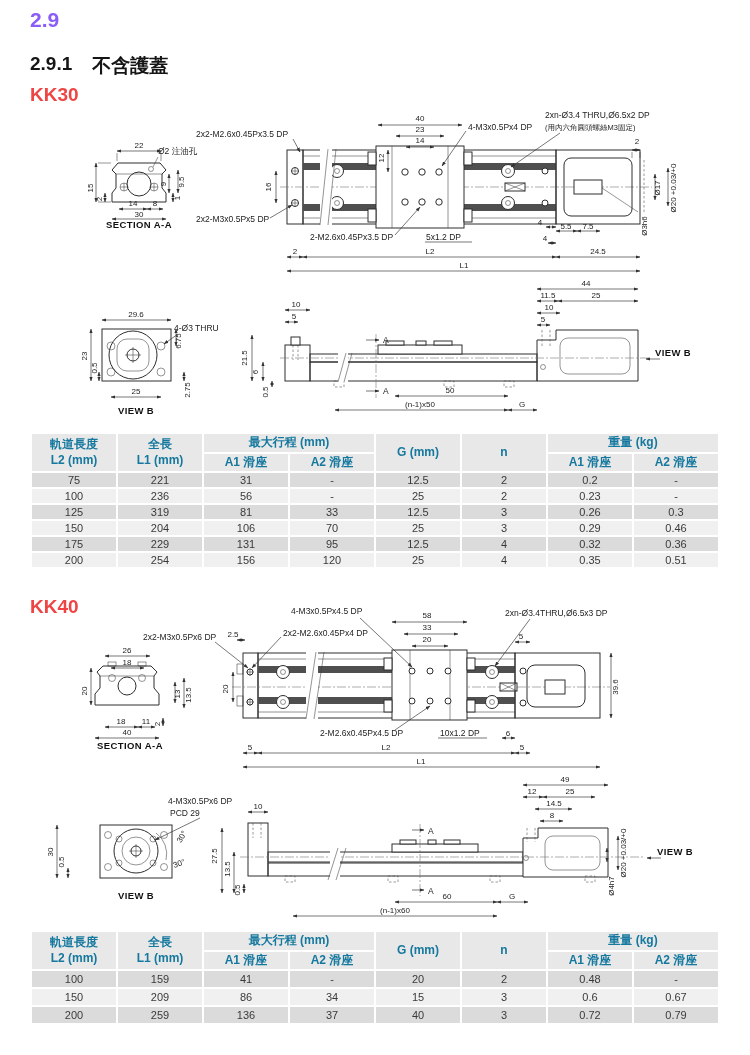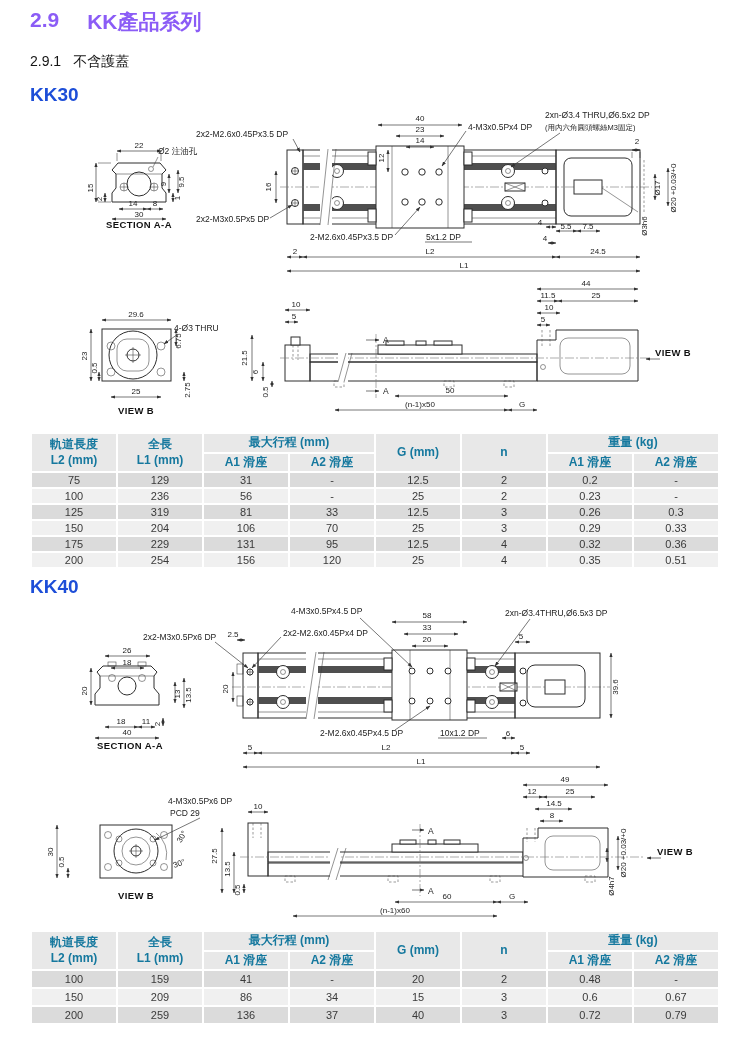--- a/index.html
+++ b/index.html
@@ -1,23 +1,23 @@
 <!DOCTYPE html>
 <html><head>
 <meta charset="utf-8">
 <style>
   html,body{margin:0;padding:0;background:#fff}
   .page{position:relative;width:750px;height:1055px;background:#fff;overflow:hidden;
         font-family:"Liberation Sans",sans-serif}
   .h1{position:absolute;left:30px;top:8px;display:flex;gap:28px;align-items:flex-start;
       color:#8b5cf6;font-size:21px;font-weight:bold}
-  .h2{position:absolute;left:30px;top:53px;display:flex;gap:12px;color:#151515;
-      font-size:14px;font-weight:400}
-  .ph{position:absolute;left:30px;color:#1d4ed8;font-size:19px;font-weight:bold}
-  .kk30t{top:84px}.kk40t{top:576px}
+  .h2{position:absolute;left:30px;top:53px;display:flex;gap:20px;color:#151515;
+      font-size:19px;font-weight:700}
+  .ph{position:absolute;left:30px;color:#ef4444;font-size:19px;font-weight:bold}
+  .kk30t{top:84px}.kk40t{top:596px}
   .draw{position:absolute;left:0;top:0}
   
   .ol{stroke:#2e2e2e;stroke-width:1;fill:none}
   .fw{fill:#fff;stroke:#2e2e2e;stroke-width:1}
   .thin{stroke:#3c3c3c;stroke-width:.55;fill:none}
   .ln{stroke:#3c3c3c;stroke-width:.7;fill:none}
   .dim{marker-start:url(#ae);marker-end:url(#ae)}
   .ldr{stroke:#3c3c3c;stroke-width:.7;fill:none;marker-end:url(#ae)}
   .cl{stroke:#777;stroke-width:.6;stroke-dasharray:9 2 2 2;fill:none}
   .hid{stroke:#555;stroke-width:.6;stroke-dasharray:2.5 2;fill:none}
@@ -37,21 +37,20 @@
   .t30 td{height:14px}
   .t40 td{height:16px}
 </style>
 </head>
 <body>
 
 <div class="page">
 
   <div class="h1">
     <span>2.9</span>
-    <span>KK產品系列</span>
   </div>
   <div class="h2">
     <span>2.9.1</span>
     <span>不含護蓋</span>
   </div>
   <div class="ph kk30t">KK30</div>
   <div class="ph kk40t">KK40</div>
 
   <svg class="draw" width="750" height="1055" viewBox="0 0 750 1055">
     <defs>
@@ -492,21 +491,21 @@
         <tr>
           <th>A1 滑座</th>
           <th>A2 滑座</th>
           <th>A1 滑座</th>
           <th>A2 滑座</th>
         </tr>
       </thead>
       <tbody>
           <tr>
             <td>75</td>
-            <td>129</td>
+            <td>221</td>
             <td>31</td>
             <td>-</td>
             <td>12.5</td>
             <td>2</td>
             <td>0.2</td>
             <td>-</td>
           </tr>
           <tr>
             <td>100</td>
             <td>236</td>
@@ -528,21 +527,21 @@
             <td>0.3</td>
           </tr>
           <tr>
             <td>150</td>
             <td>204</td>
             <td>106</td>
             <td>70</td>
             <td>25</td>
             <td>3</td>
             <td>0.29</td>
-            <td>0.33</td>
+            <td>0.46</td>
           </tr>
           <tr>
             <td>175</td>
             <td>229</td>
             <td>131</td>
             <td>95</td>
             <td>12.5</td>
             <td>4</td>
             <td>0.32</td>
             <td>0.36</td>

